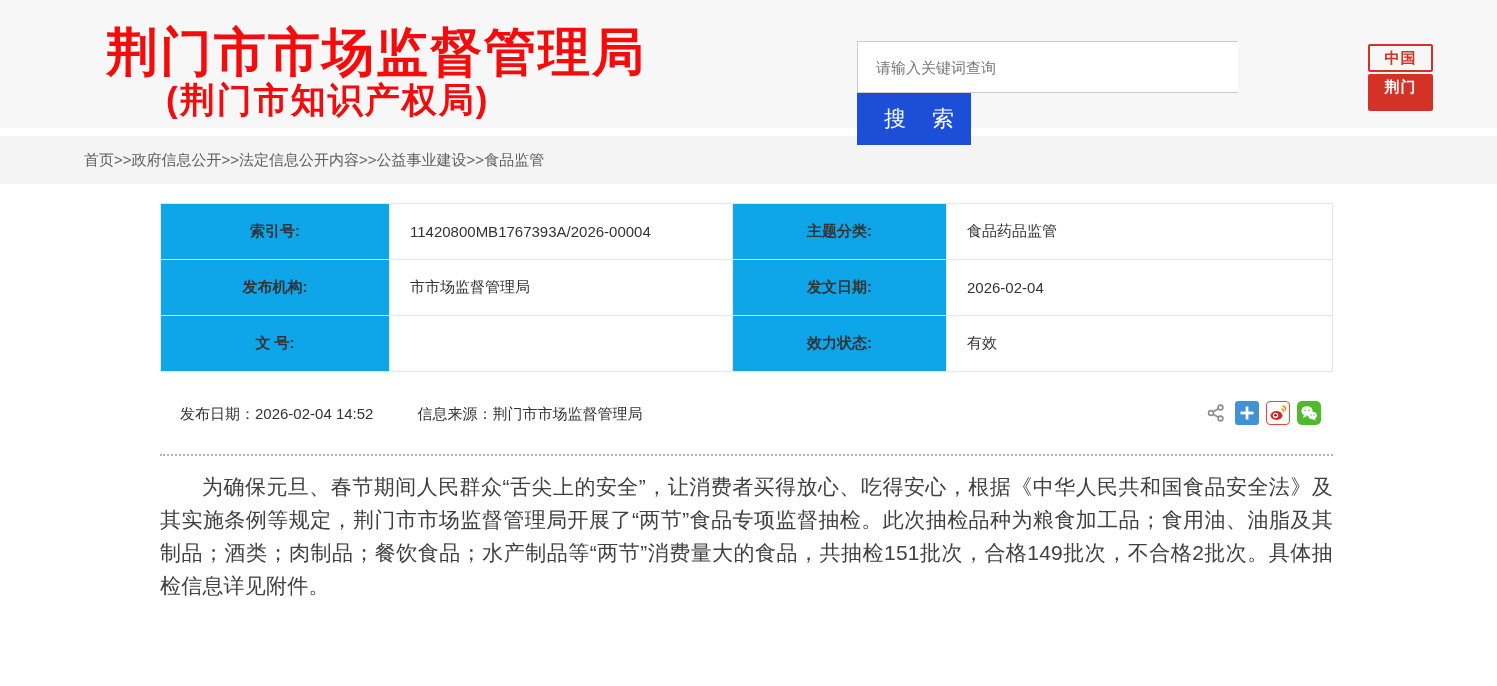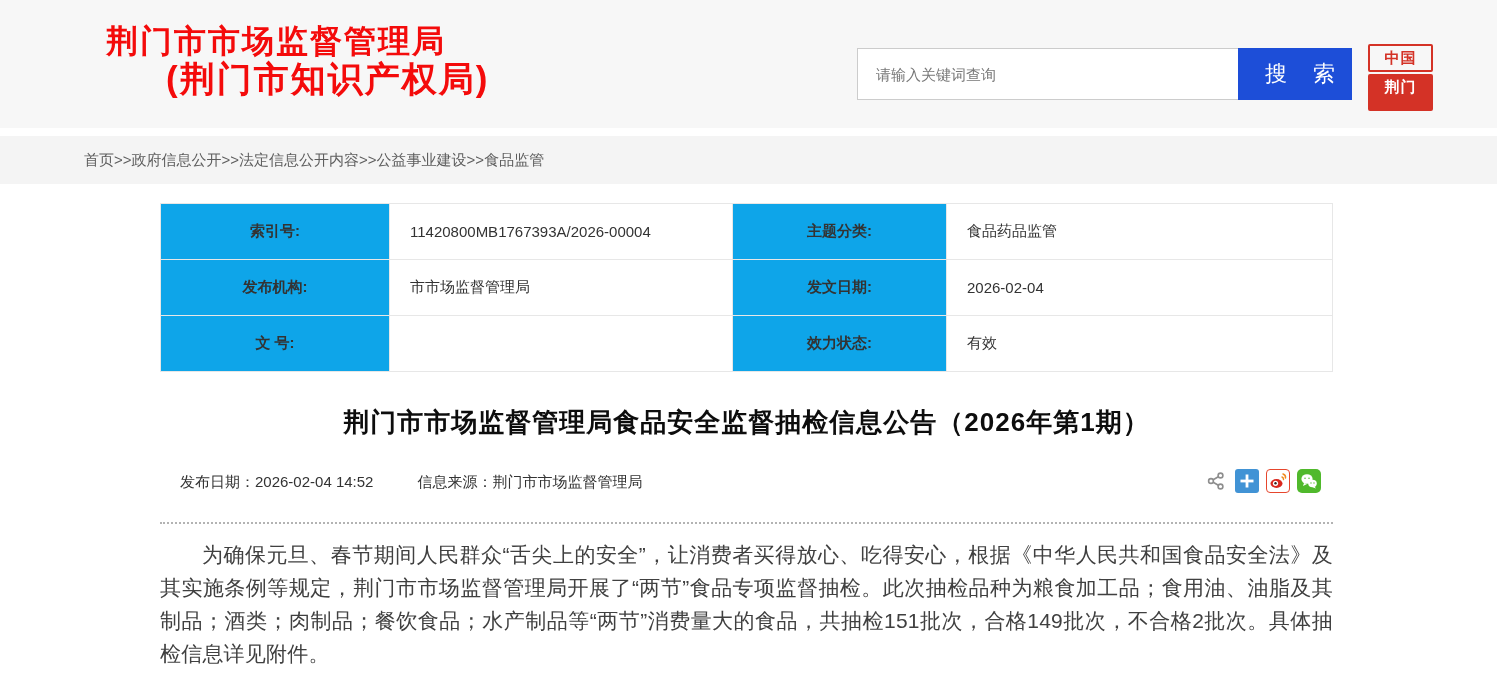--- a/index.html
+++ b/index.html
@@ -2,24 +2,24 @@
 <html><head>
 <meta charset="utf-8">
 <style>
   * { margin:0; padding:0; box-sizing:border-box; }
   html,body { width:1497px; background:#ffffff; font-family:"Liberation Sans","DejaVu Sans",sans-serif; }
   body { height:686px; overflow:hidden; }
 
   
   .site-header { position:relative; height:128px; background:#f7f7f7; }
   .title-block { padding:24px 0 0 106px; color:#f40b0b; }
-  .title-line1 { font-size:32px; font-weight:bold; letter-spacing:2px; line-height:1.08; }
+  .title-line1 { font-size:52px; font-weight:bold; letter-spacing:2px; line-height:1.08; }
   .title-line2 { font-size:35px; font-weight:bold; letter-spacing:2px; line-height:1.12; padding-left:60px; }
 
-  .search-area { position:absolute; left:857px; top:48px; display:flex; }
+  .search-area { position:absolute; left:857px; top:41px; display:flex;flex-direction:column; }
   .search-input { width:381px; height:52px; border:1px solid #cccccc; border-right:none; background:#ffffff;
                   padding-left:18px; font-size:15px; color:#333; outline:none; }
   .search-input::placeholder { color:#777; }
   .search-btn { width:114px; height:52px; background:#1d4ed8; color:#ffffff; border:none;
                 font-size:22px; letter-spacing:10px; padding-left:20px; cursor:pointer; }
 
   .site-logo { position:absolute; left:1368px; top:44px; width:65px; text-align:center; cursor:pointer; }
   .logo-top { border:2px solid #d43226; color:#d43226; font-weight:bold; font-size:15px;
               line-height:1.1; padding:4px 0 3px; letter-spacing:1px; border-radius:2px; }
   .logo-bottom { background:#d43226; color:#ffffff; font-weight:bold; font-size:15px;
@@ -106,21 +106,20 @@
     </tr>
     <tr>
       <td class="lbl">文 号:</td>
       <td class="val"></td>
       <td class="lbl">效力状态:</td>
       <td class="val">有效</td>
     </tr>
   </tbody>
     </table>
 
-  <h1 class="article-title">荆门市市场监督管理局食品安全监督抽检信息公告（2026年第1期）</h1>
 
   <div class="meta-row">
     <span class="meta-item">发布日期：2026-02-04 14:52</span>
     <span class="meta-item">信息来源：荆门市市场监督管理局</span>
 
     <span class="share-box">
       <span class="sicon">
         <svg width="20" height="20" viewBox="0 0 20 20">
           <circle cx="14.5" cy="4.5" r="2.4" fill="none" stroke="#8e8e8e" stroke-width="1.6"></circle>
           <circle cx="5" cy="10" r="2.4" fill="none" stroke="#8e8e8e" stroke-width="1.6"></circle>

